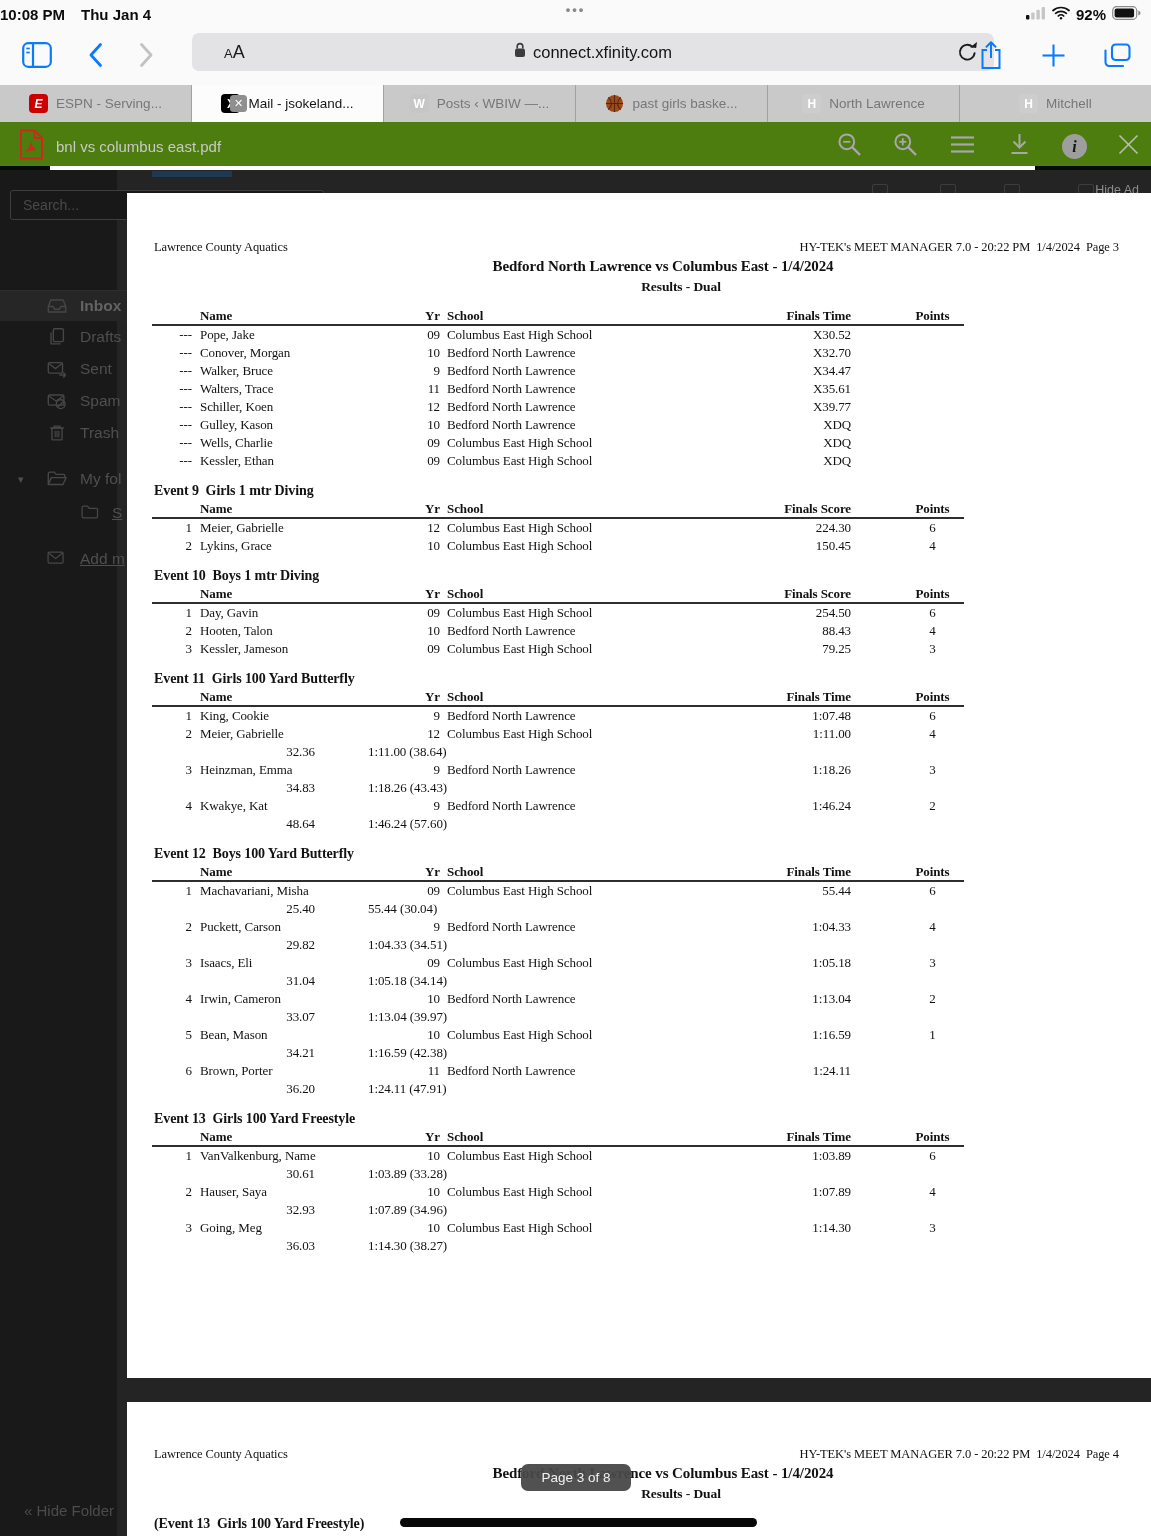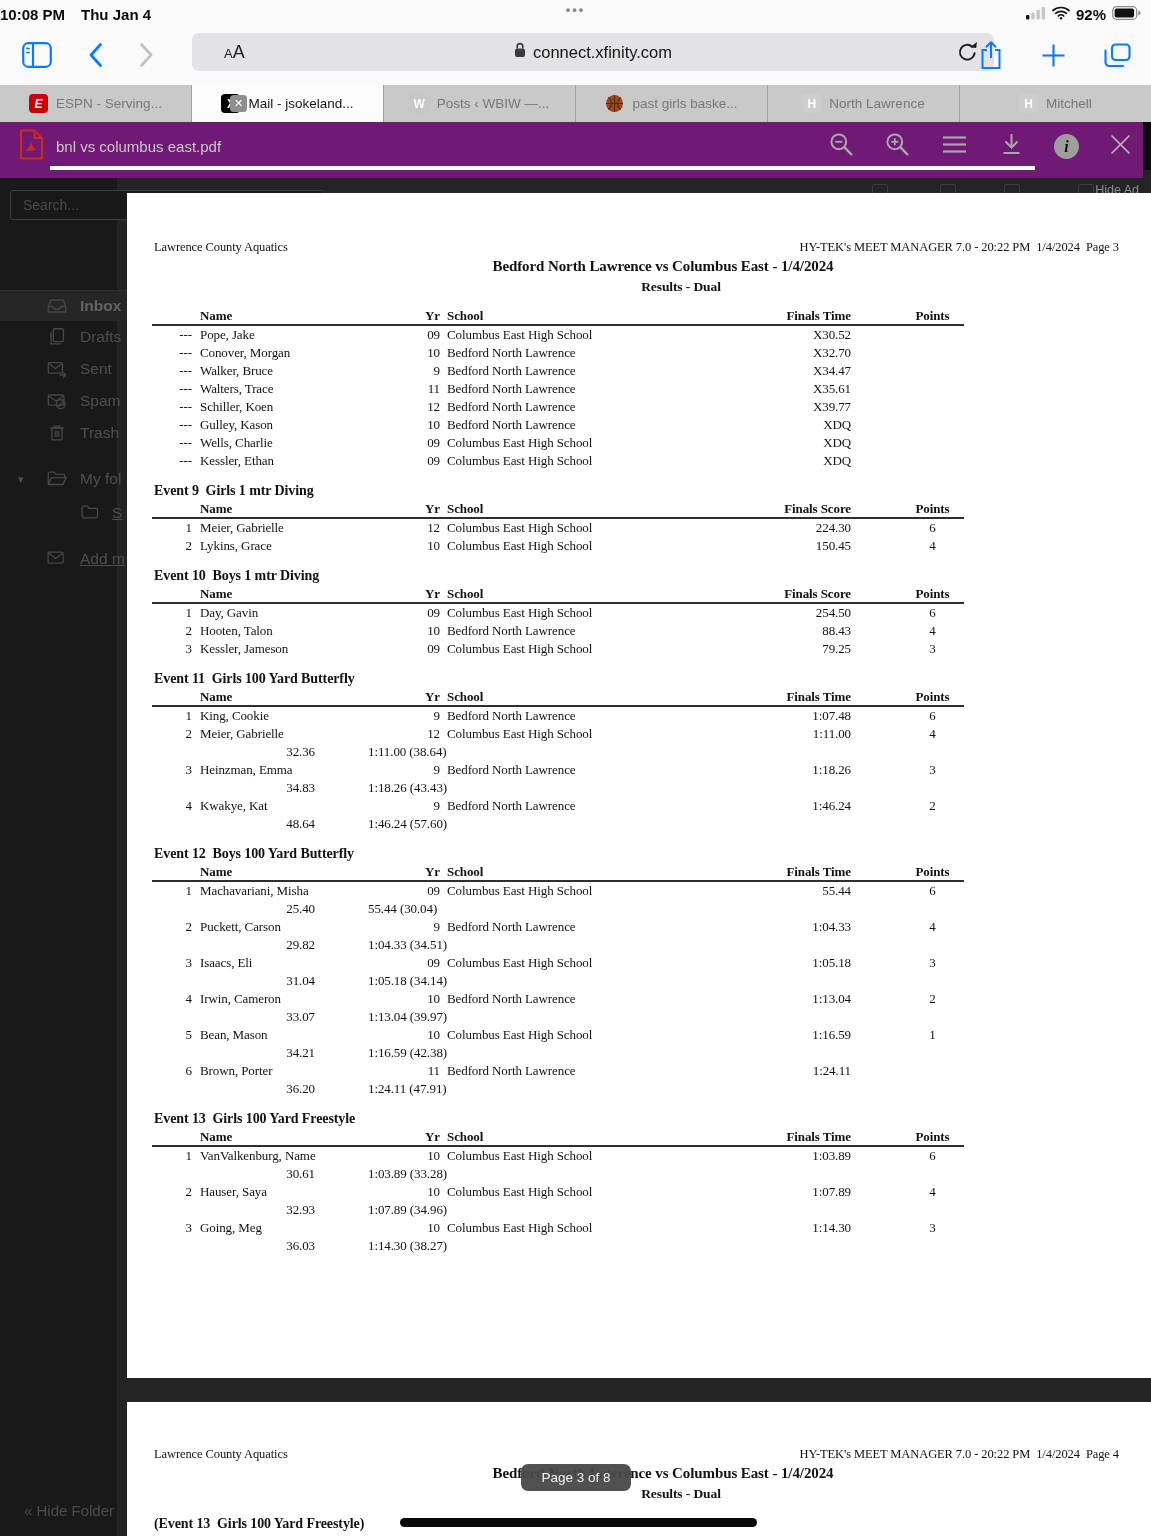--- a/index.html
+++ b/index.html
@@ -39,21 +39,21 @@
          font-size:12px;font-weight:bold;color:#fff;flex:none;}
   .espn-icon{background:#cc0000;font-style:italic;}
   .x-logo-icon{background:#000;}
   .wbiw-icon{background:#c6c6c6;}
   .h-icon{background:#cdcdcd;}
   .basketball-icon{background:transparent;border-radius:50%;}
 
   
   .webarea{position:absolute;top:122px;left:0;right:0;bottom:0;background:#0a0a0a;}
 
-  .pdf-toolbar{position:absolute;top:0;left:0;right:8px;height:56px;background:#701a75;z-index:20;}
+  .pdf-toolbar{position:absolute;top:0;left:0;right:0;height:44px;background:#4d7c0f;z-index:20;}
   .pdf-file{position:absolute;left:18px;top:7px;display:flex;align-items:center;gap:11px;}
   .pdf-filename{color:#c9c9c9;font-size:15px;}
   .pdf-icons{position:absolute;right:10px;top:9px;display:flex;align-items:center;gap:29px;}
   .info-badge{width:25px;height:25px;border-radius:50%;background:#9e9e9e;color:#141414;text-align:center;
               line-height:25px;font-family:"Liberation Serif",serif;font-weight:bold;font-style:italic;font-size:16px;}
   .white-line{position:absolute;top:44px;left:50px;width:985px;height:4px;background:#fff;z-index:20;}
 
   .email-bg{position:absolute;top:48px;left:0;right:0;bottom:0;background:#242424;z-index:1;}
   .side-col{position:absolute;top:0;left:0;width:117px;bottom:0;background:#191919;}
   .blue-strip{position:absolute;top:1px;left:152px;width:80px;height:6px;background:#1c3a52;}

